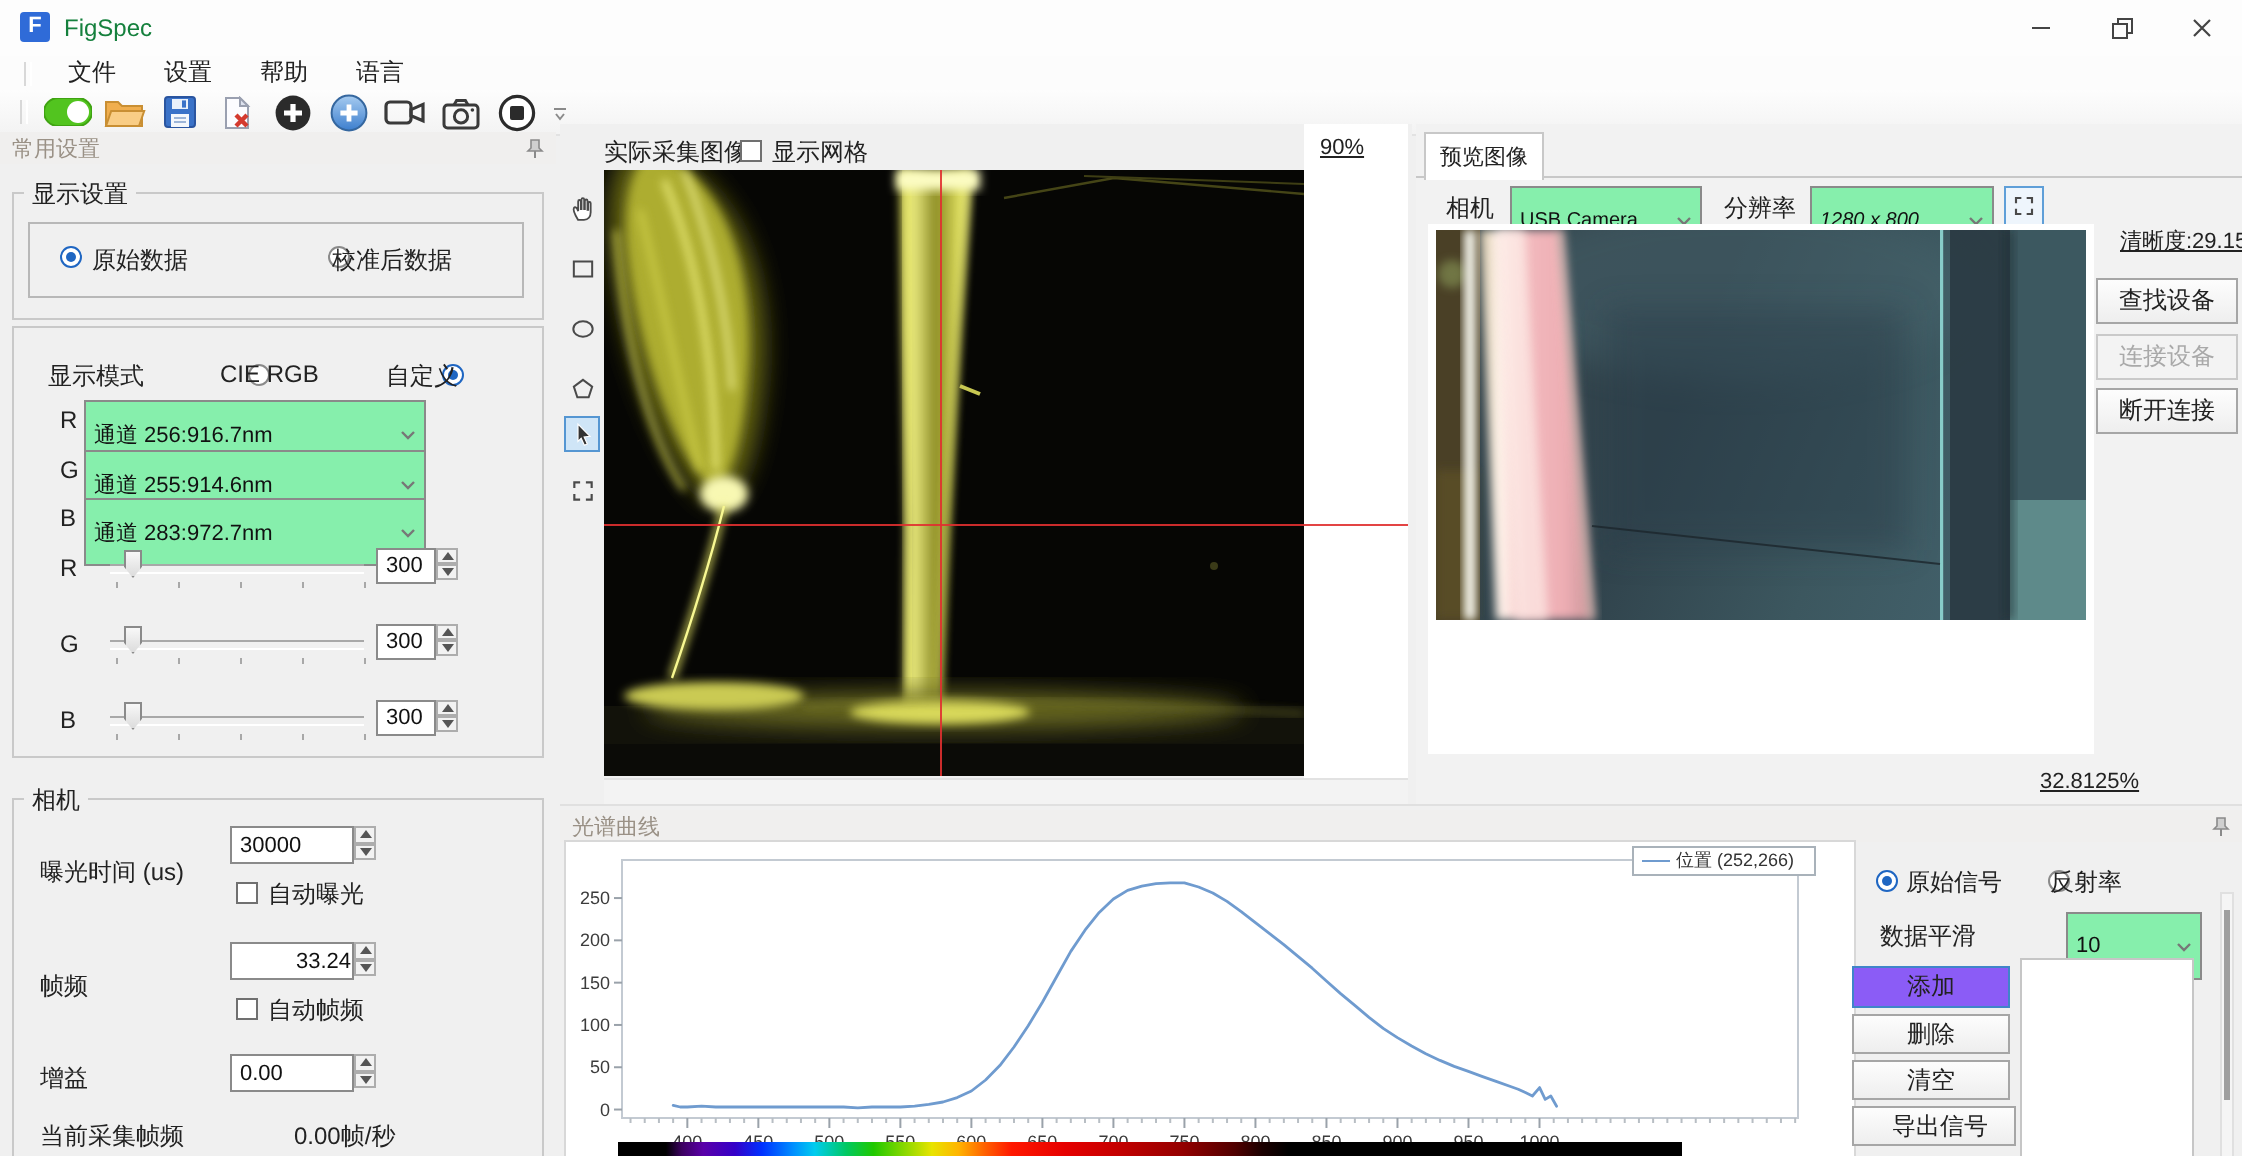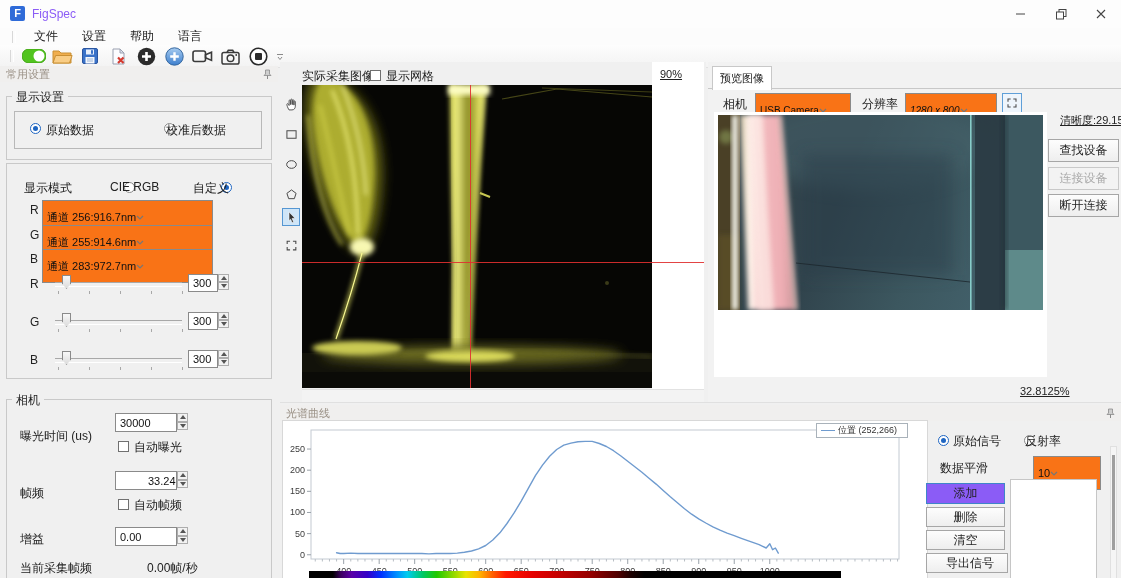--- a/index.html
+++ b/index.html
@@ -3,37 +3,37 @@
 <meta charset="utf-8">
 <style>
   html,body{margin:0;padding:0;background:#888;}
   .app{position:relative;width:1121px;height:578px;background:#f0f0f0;overflow:hidden;
        font-family:"Liberation Sans","DejaVu Sans",sans-serif;font-size:12px;color:#222;}
   .ab{position:absolute;}
   
   .titlebar{position:absolute;left:0;top:0;width:1121px;height:28px;background:#fdfdfd;border-bottom:1px solid #ededed;}
   .appicon{position:absolute;left:10px;top:6px;width:15px;height:15px;background:#2f6bd8;color:#fff;
            border-radius:2px;font-size:11px;font-weight:bold;text-align:center;line-height:15px;}
-  .apptitle{position:absolute;left:32px;top:7px;font-size:12px;color:#8b5cf6;}
+  .apptitle{position:absolute;left:32px;top:7px;font-size:12px;color:#15803d;}
   .winbtns{position:absolute;right:0;top:0;height:28px;display:flex;}
   .winbtn{width:40px;height:28px;display:flex;align-items:center;justify-content:center;}
   .menubar{position:absolute;left:0;top:28px;width:1121px;height:17px;background:#fcfcfc;display:flex;align-items:center;padding-left:6px;}
   .grip{width:2px;height:12px;border-left:1px solid #d8d8d8;border-right:1px solid #fff;margin:0 6px;}
   .menuitem{padding:0 12px;font-size:12px;color:#222;}
   .toolbar{position:absolute;left:0;top:45px;width:1121px;height:22px;background:linear-gradient(#fdfdfd,#f3f3f3);
            border-bottom:1px solid #e2e2e2;display:flex;align-items:center;padding-left:4px;}
   .tbtn{width:26px;height:21px;border:0;background:transparent;display:flex;align-items:center;justify-content:center;padding:0;margin:0 1px;}
   
   .fs{position:absolute;border:1px solid #c9c9c9;}
   .fs-title{position:absolute;background:#f0f0f0;padding:0 4px;font-size:12px;color:#222;}
   .rd{width:11px;height:11px;border-radius:50%;border:1px solid #8a8a8a;background:#fff;display:inline-block;position:relative;box-sizing:border-box;}
   .rd.on{border-color:#1f66c2;}
   .rd.on::after{content:"";position:absolute;left:2px;top:2px;right:2px;bottom:2px;border-radius:50%;background:#1f66c2;}
   .cb{width:11px;height:11px;border:1px solid #707070;background:#fff;display:inline-block;box-sizing:border-box;}
-  .sel-box{position:absolute;background:#f97316;border:1px solid #8a8a8a;display:flex;align-items:center;
+  .sel-box{position:absolute;background:#86efac;border:1px solid #8a8a8a;display:flex;align-items:center;justify-content:space-between;
            font-size:11px;padding:16px 4px;box-sizing:border-box;color:#111;}
   .spin{position:absolute;background:#fff;border:1px solid #8a8a8a;font-size:11px;display:flex;align-items:center;
         padding-left:4px;box-sizing:border-box;color:#111;}
   .spin-arrows{position:absolute;right:-12px;top:-1px;width:11px;height:100%;display:flex;flex-direction:column;}
   .spin-arrows div{flex:1;border:1px solid #adadad;background:#f2f2f2;display:flex;align-items:center;justify-content:center;}
   .tri-up{width:0;height:0;border-left:3px solid transparent;border-right:3px solid transparent;border-bottom:4px solid #555;}
   .tri-dn{width:0;height:0;border-left:3px solid transparent;border-right:3px solid transparent;border-top:4px solid #555;}
   .btn{position:absolute;border:1px solid #a6a6a6;background:linear-gradient(#fdfdfd,#eeeeee);font-size:12px;color:#222;
        display:flex;align-items:center;justify-content:center;box-sizing:border-box;}
   .btn.focus{background:#8b5cf6;border-color:#3f85c9;text-align:center;}

